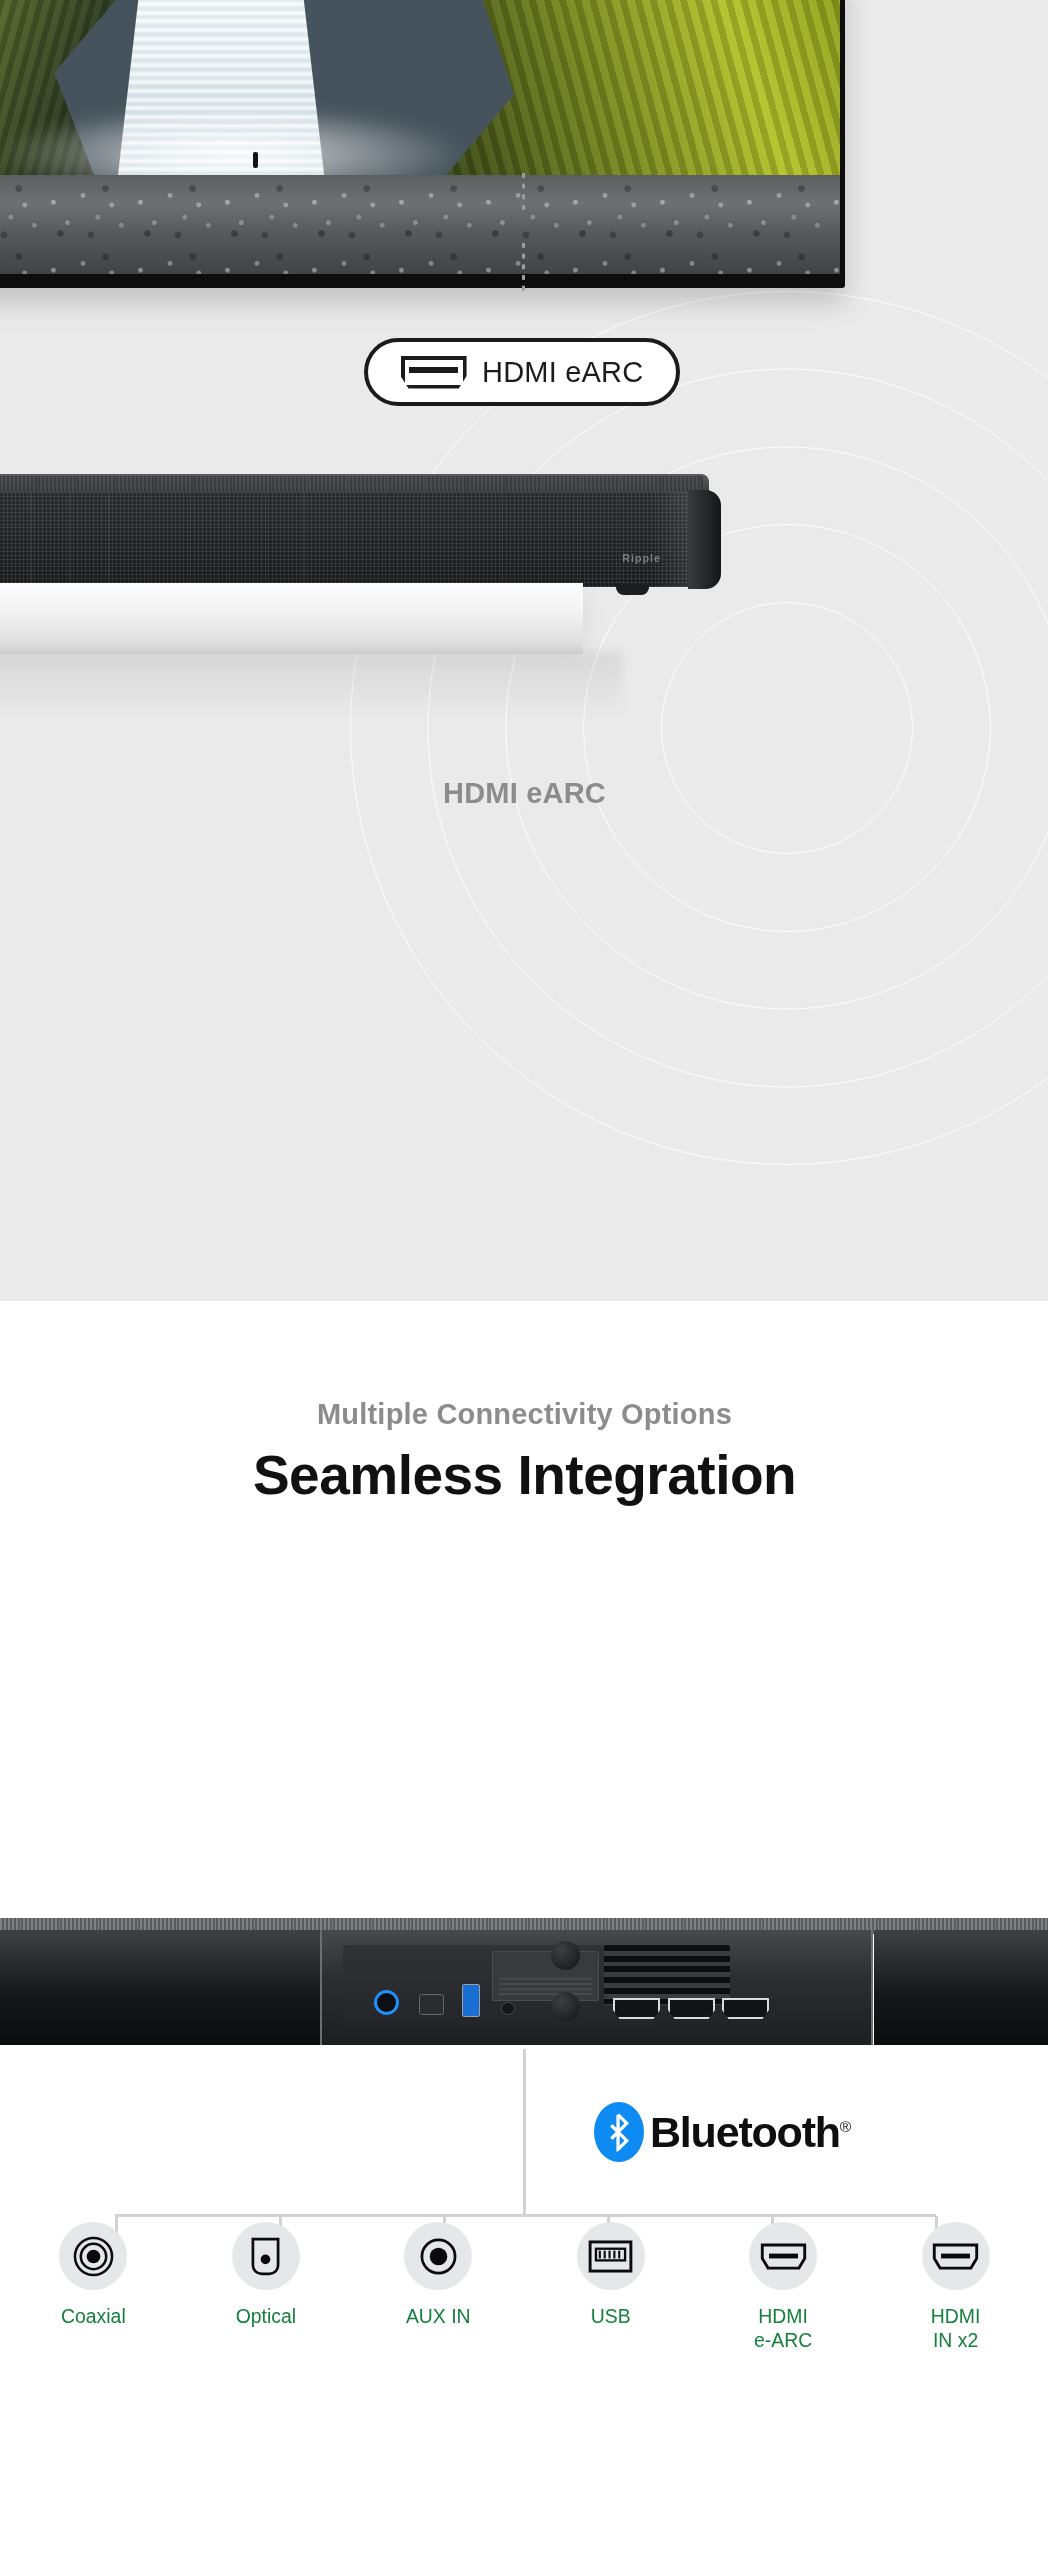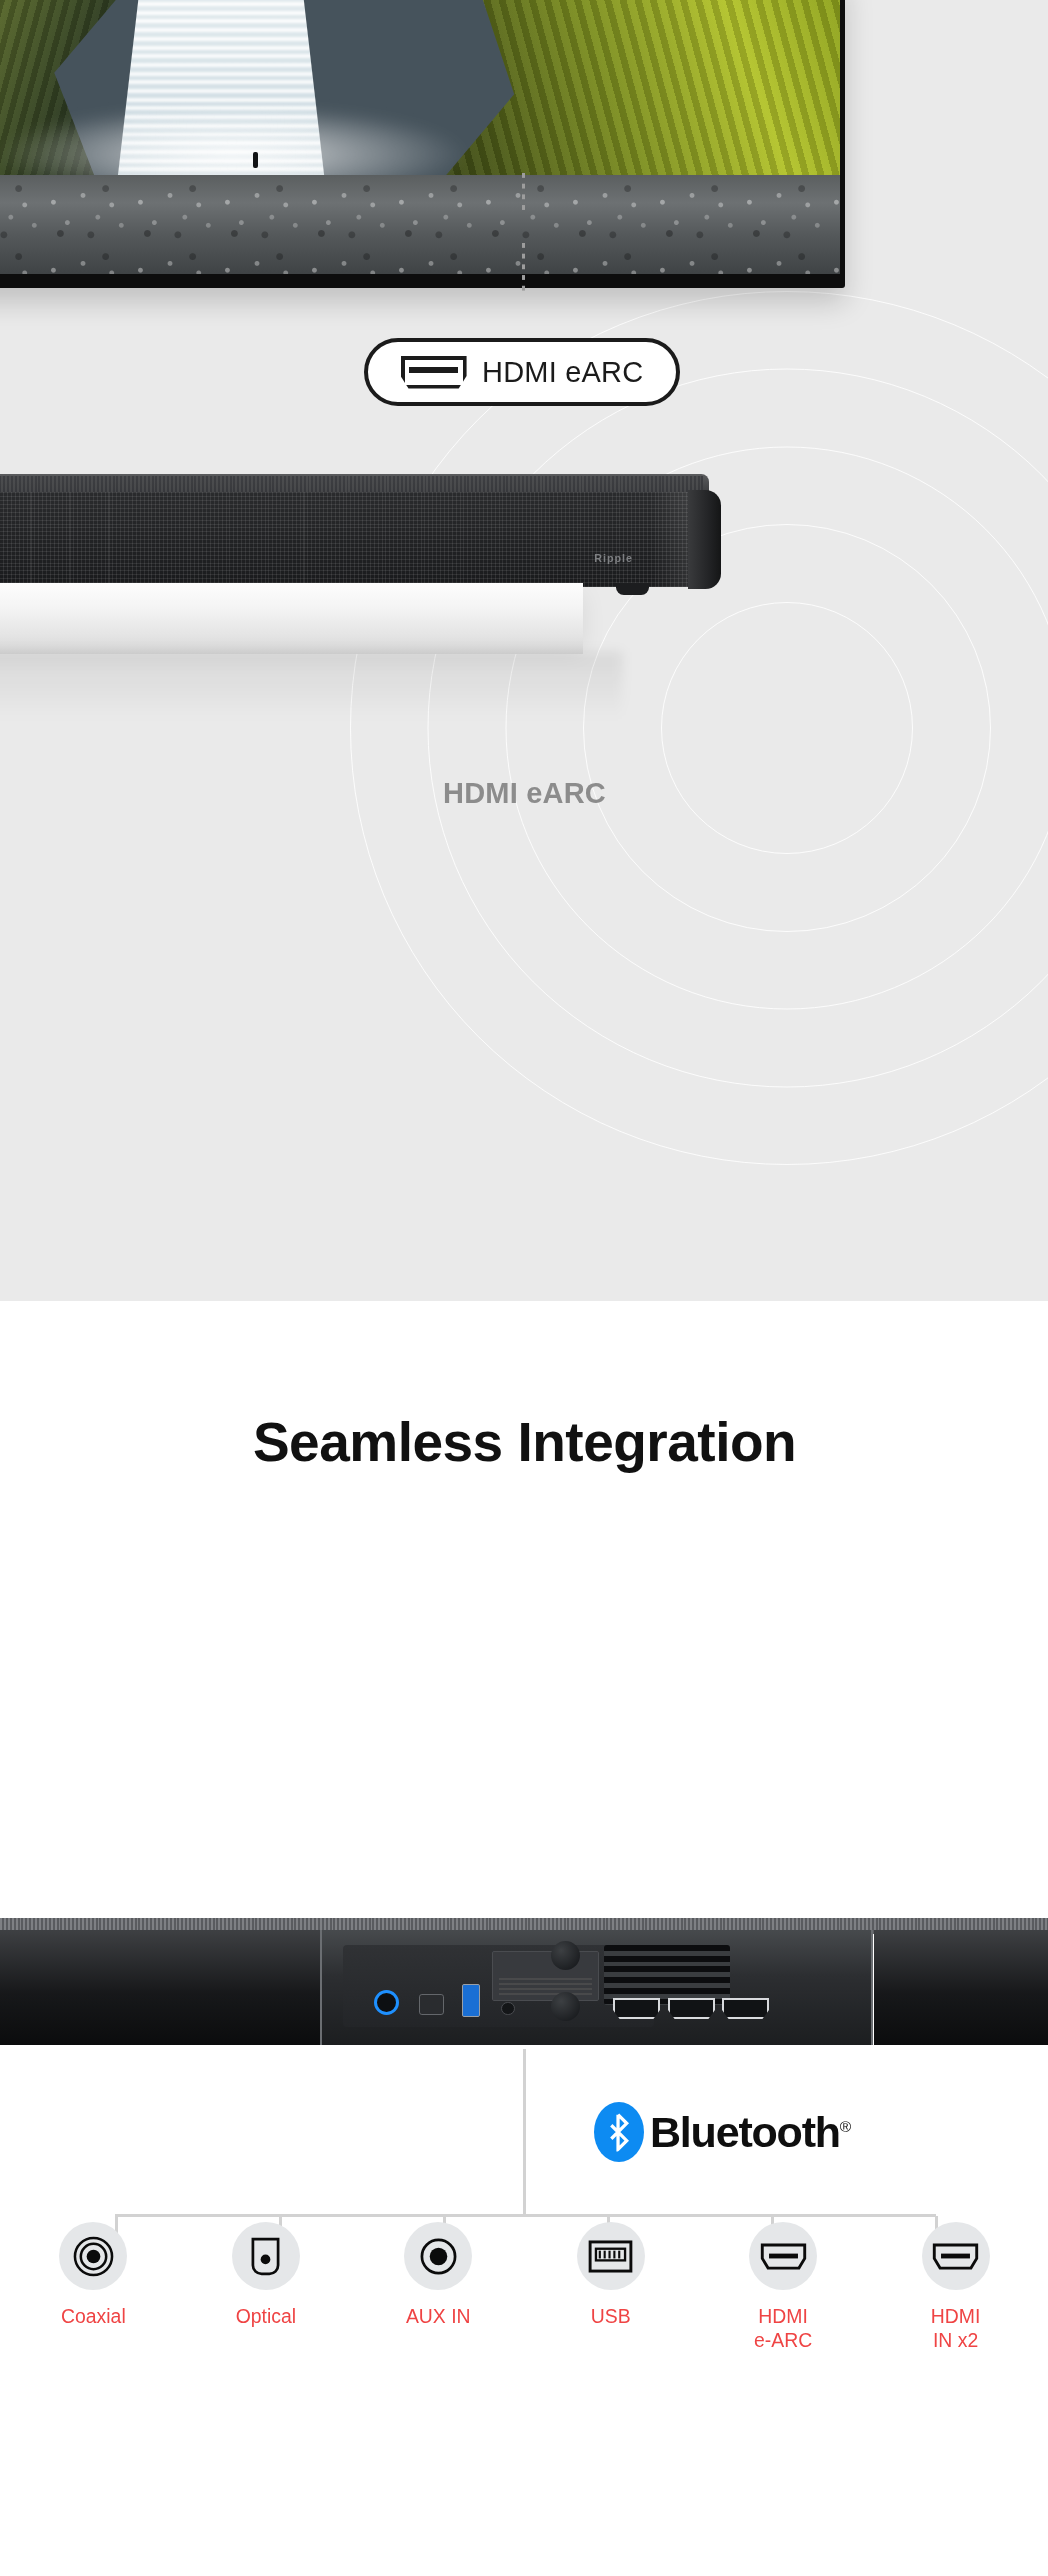--- a/index.html
+++ b/index.html
@@ -178,21 +178,21 @@
   .sb-face:after{
     content:""; position:absolute; right:0; top:0; width:58px; height:100%;
     background:linear-gradient(90deg,rgba(255,255,255,0),rgba(255,255,255,.14));
   }
   .sb-cap {
     position:absolute; right:-11.7px; top:15.5px; width:33px; height:99px;
     background:linear-gradient(90deg,#3a3b3d,#242527 60%,#141516);
     border-radius:0 15.5px 15.5px 0;
   }
   .sb-logo {
-    position:absolute; right:76px; top:78px;
+    position:absolute; right:48px; top:78px;
     font-size:10.7px; letter-spacing:1px; color:#8d8f92; opacity:.85;
     font-weight:700;
   }
   .sb-foot {
     position:absolute; right:60px; top:109px; width:33px; height:11.7px;
     background:#1c1d1f; border-radius:0 0 7.8px 7.8px;
   }
   
   .shelf {
     position:absolute; left:-58px; top:583px; width:641px; height:56px;
@@ -341,21 +341,21 @@
   .port-item {
     width:144px; display:flex; flex-direction:column; align-items:center;
   }
   .port-circle {
     width:68px; height:68px; border-radius:50%;
     background:#e5e7e9;
     display:flex; align-items:center; justify-content:center;
     margin-bottom:13.6px;
   }
   .port-label {
-    font-size:19.4px; line-height:1.25; color:#ef4444; text-align:center;
+    font-size:19.4px; line-height:1.25; color:#15803d; text-align:center;
     font-stretch:condensed; white-space:pre-line;
   }
   .ic { display:block; }
 </style>
 </head>
 <body>
 
 <div class="page">
 
   <section class="hero">
@@ -406,20 +406,21 @@
     <div class="shelf-shadow"></div>
 
     <div class="copy copy-1">
       <div class="eyebrow">HDMI eARC</div>
     </div>
   </section>
 
   <section class="white-sec"></section>
 
   <div class="copy copy-2">
+    <div class="eyebrow">Multiple Connectivity Options</div>
     <h2 class="headline">Seamless Integration</h2>
   </div>
 
   <div class="rear">
     <div class="rear-topgrill"></div>
     <div class="rear-bodyL"></div>
     <div class="rear-bodyR"></div>
     <div class="rear-plate">
       <div class="recess"></div>
       <div class="warn-label"></div>

